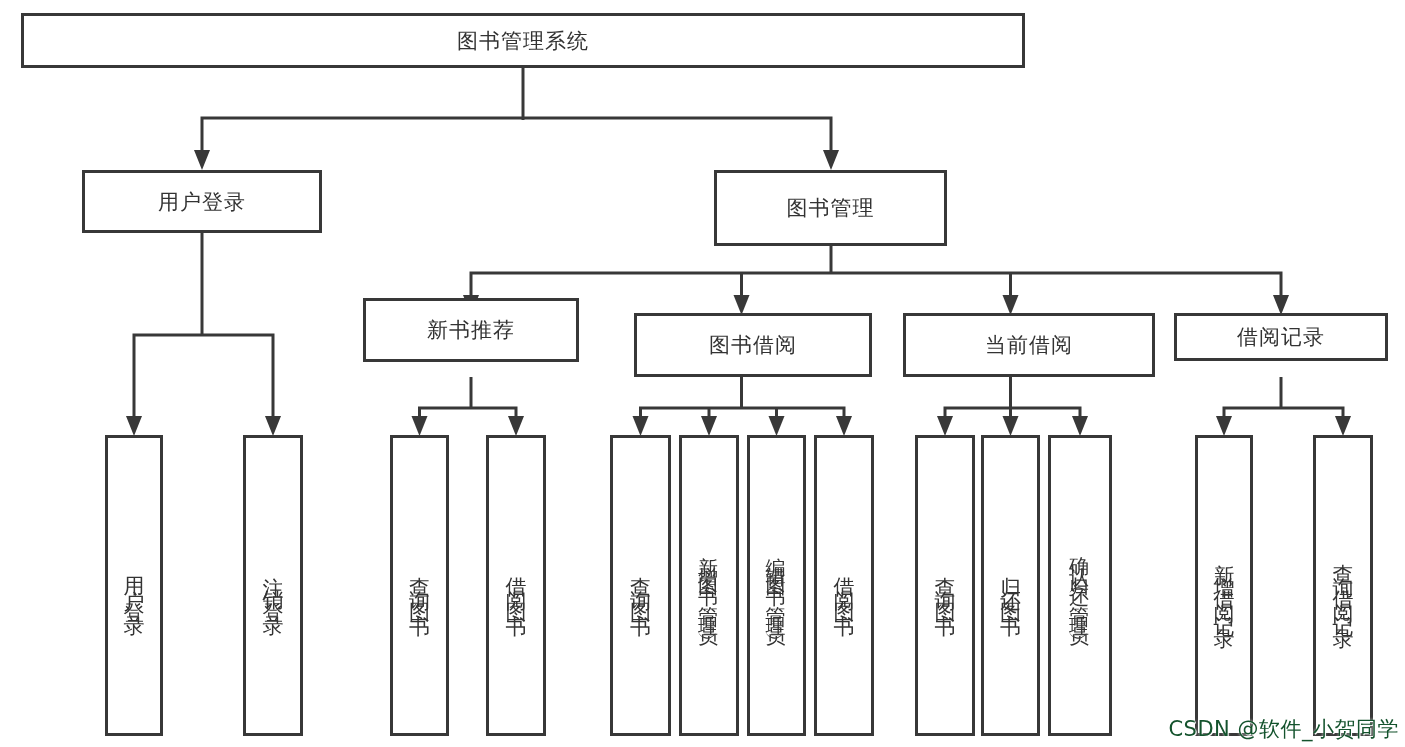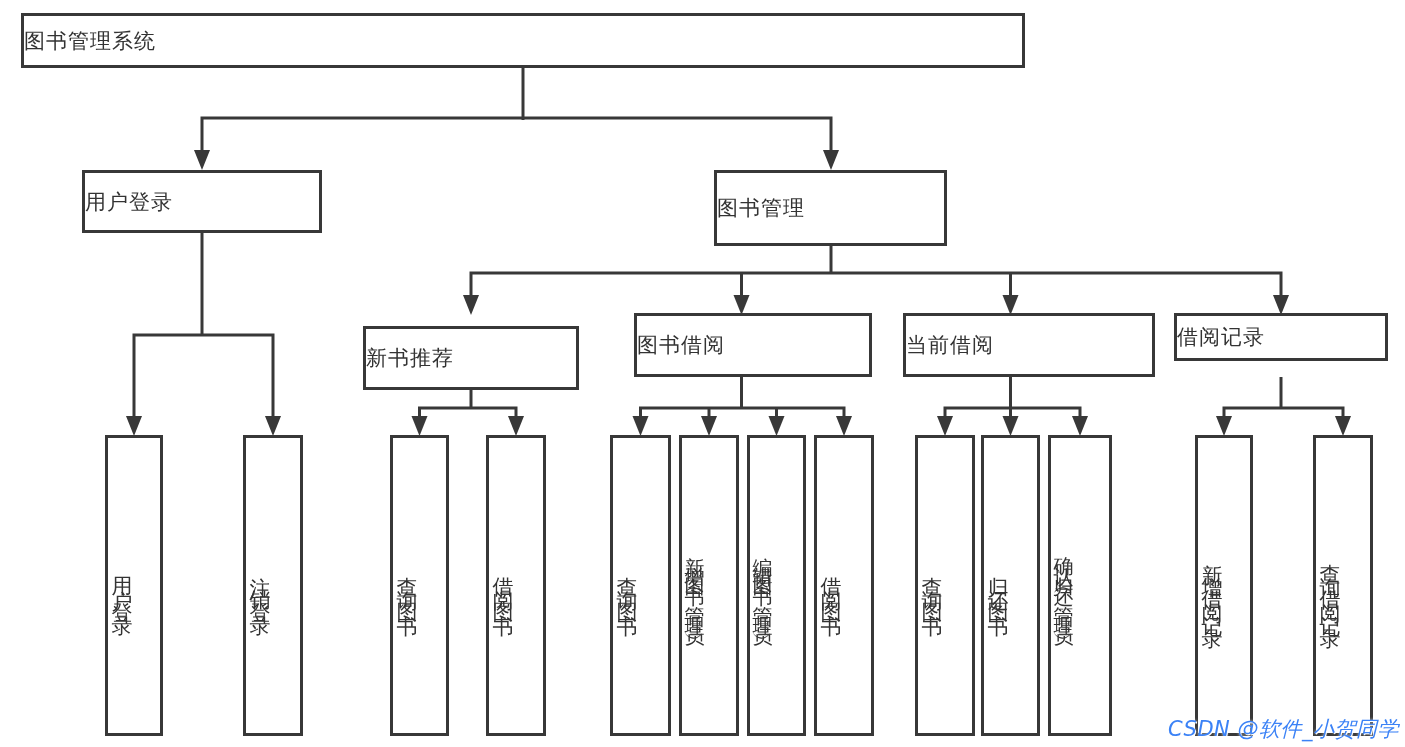--- a/index.html
+++ b/index.html
@@ -25,20 +25,21 @@
     fill: #383838;
     stroke: none;
   }
   .box {
     position: absolute;
     box-sizing: border-box;
     border: 3px solid #383838;
     background: #ffffff;
     display: flex;
     align-items: center;
+    justify-content: center;
   }
   .box.h span {
     font-size: 21px;
     color: #333333;
     letter-spacing: 1px;
     white-space: nowrap;
   }
   .box.v span {
     writing-mode: vertical-rl;
     font-size: 21px;
@@ -48,26 +49,25 @@
   }
   .box.v span.long {
     font-size: 20px;
     letter-spacing: 10px;
   }
   #watermark {
     position: absolute;
     right: 6px;
     bottom: 4px;
     font-size: 21px;
-    color: #3b82f6;
+    color: #14532d;
     letter-spacing: 0.5px;
     text-shadow: 1px 1px 0 #ffffff, 0 0 3px rgba(255,255,255,0.9);
     z-index: 10;
     white-space: nowrap;
-    font-style: italic;
   }
 </style>
 </head>
 <body>
 
 <div id="canvas">
 
   <svg id="connectors" viewBox="0 0 1405 747" xmlns="http://www.w3.org/2000/svg">
     <g>
       <path d="M523 68 V120"></path>
@@ -127,21 +127,21 @@
     <span>图书管理系统</span>
   </div>
 
   <div class="box h" style="left:82px; top:170px; width:240px; height:63px;">
     <span>用户登录</span>
   </div>
   <div class="box h" style="left:714px; top:170px; width:233px; height:76px;">
     <span>图书管理</span>
   </div>
 
-  <div class="box h" style="left:363px; top:326px; width:216px; height:64px;">
+  <div class="box h" style="left:363px; top:298px; width:216px; height:64px;">
     <span>新书推荐</span>
   </div>
   <div class="box h" style="left:634px; top:313px; width:238px; height:64px;">
     <span>图书借阅</span>
   </div>
   <div class="box h" style="left:903px; top:313px; width:252px; height:64px;">
     <span>当前借阅</span>
   </div>
   <div class="box h" style="left:1174px; top:313px; width:214px; height:48px;">
     <span>借阅记录</span>

